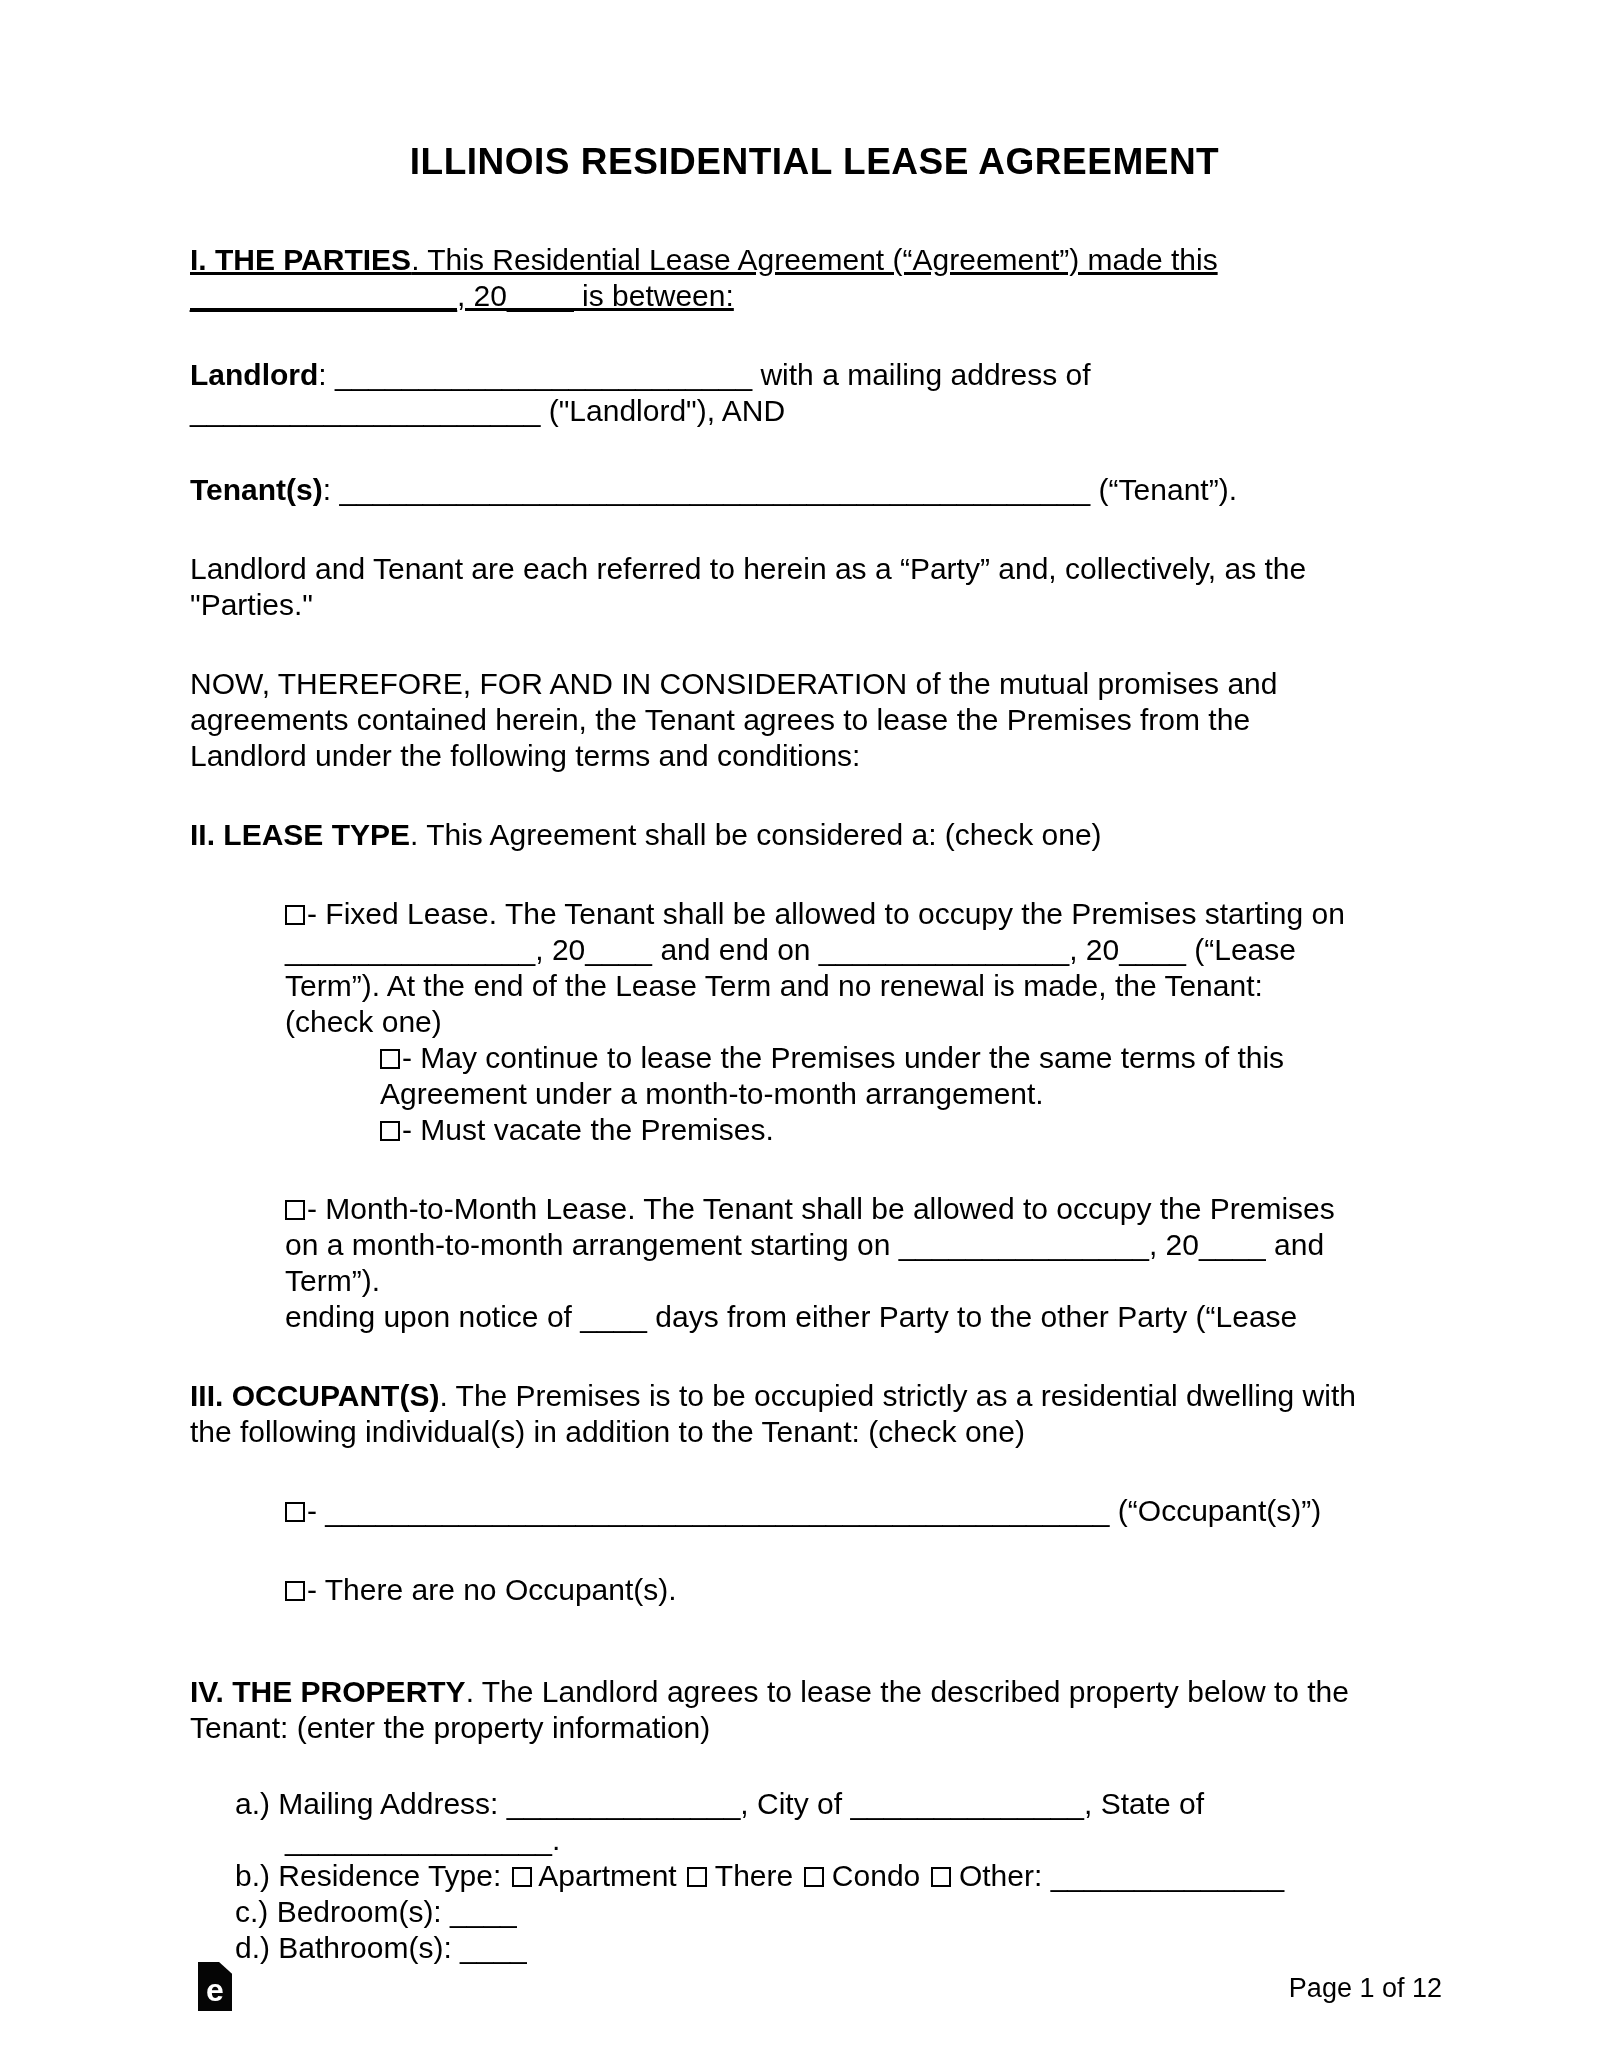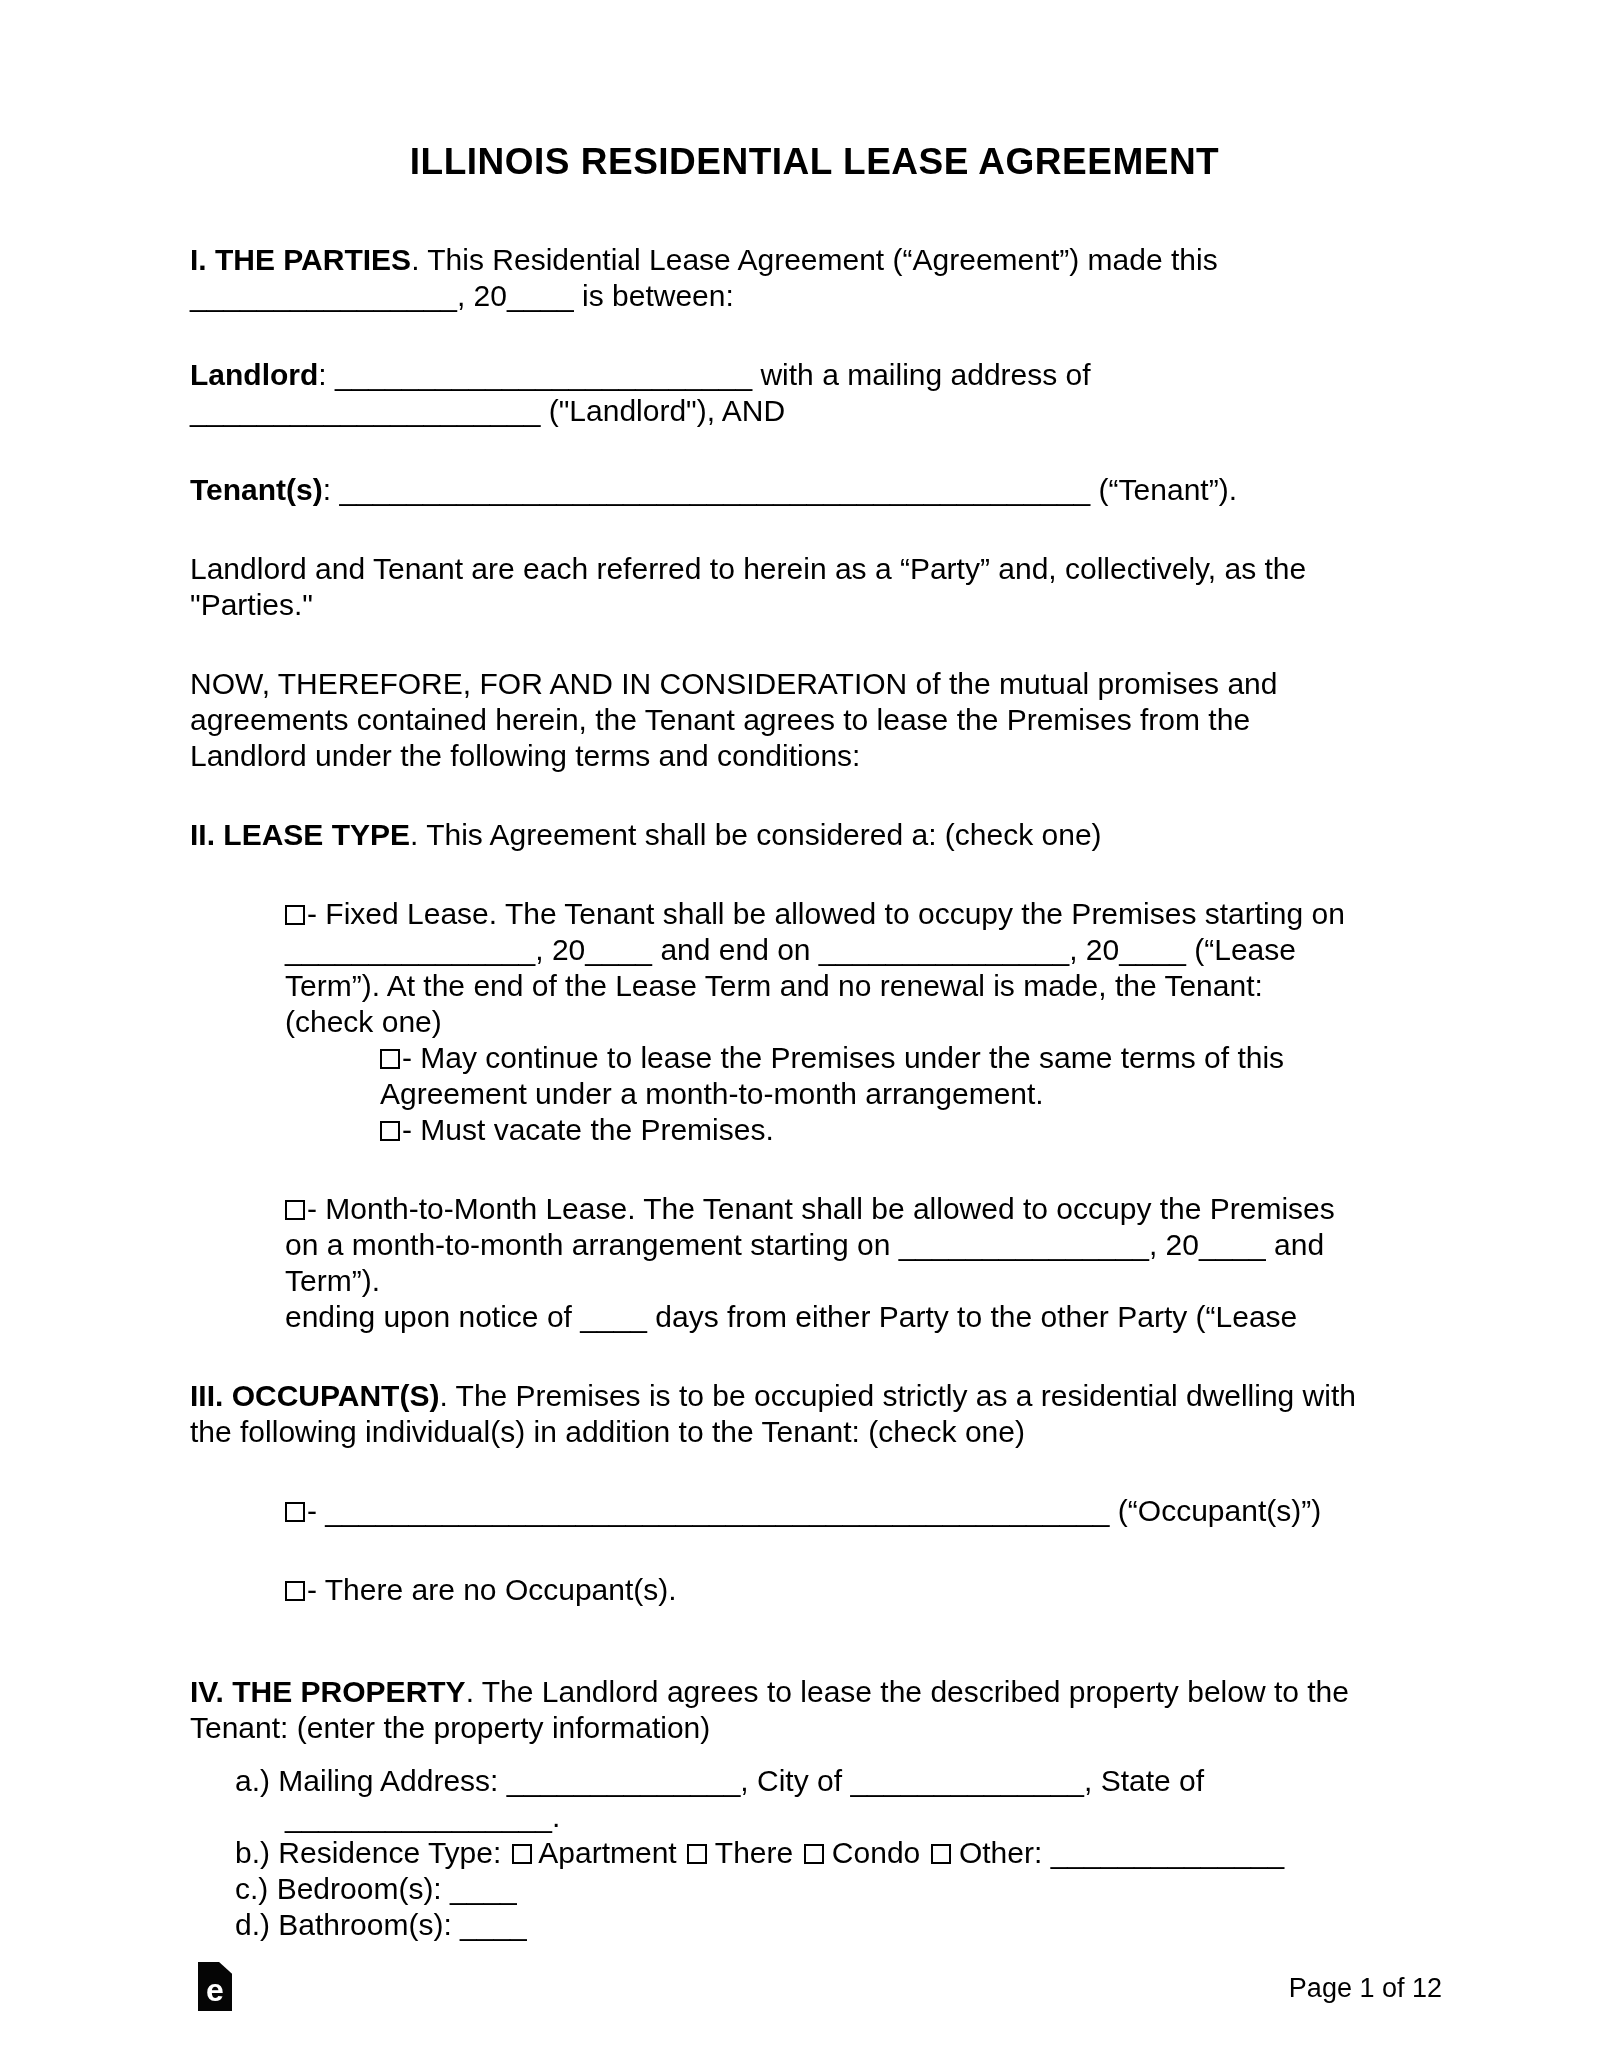--- a/index.html
+++ b/index.html
@@ -7,24 +7,24 @@
     position:relative; width:1584px; height:2070px; background:#ffffff;
     font-family:"Liberation Sans","DejaVu Sans",sans-serif;
     font-size:30px; line-height:36px; color:#000; overflow:hidden;
   }
   .content { padding:140px 145px 0 190px; }
   .title {
     font-size:37px; line-height:44px; font-weight:700; text-align:center;
     letter-spacing:0.5px; margin:0 0 58px 0;
   }
   .para { margin-top:43px; }
-  .para.first { margin-top:0; }
+  .para.first { margin-top:0;text-decoration:underline; }
   .para.tight { margin-top:0; }
   .para.gap-lg { margin-top:66px; }
-  .para.gap-sm { margin-top:17px; }
+  .para.gap-sm { margin-top:40px; }
   .line { white-space:nowrap; }
   .b { font-weight:700; }
   .ind1 { margin-left:95px; }   
   .ind2 { margin-left:190px; }  
   .indab { margin-left:45px; }  
   .indab-cont { margin-left:95px; } 
   .cb {
     display:inline-block; width:16px; height:16px; border:2.5px solid #000;
     vertical-align:-1px; margin-right:2px; background:#fff;
   }

